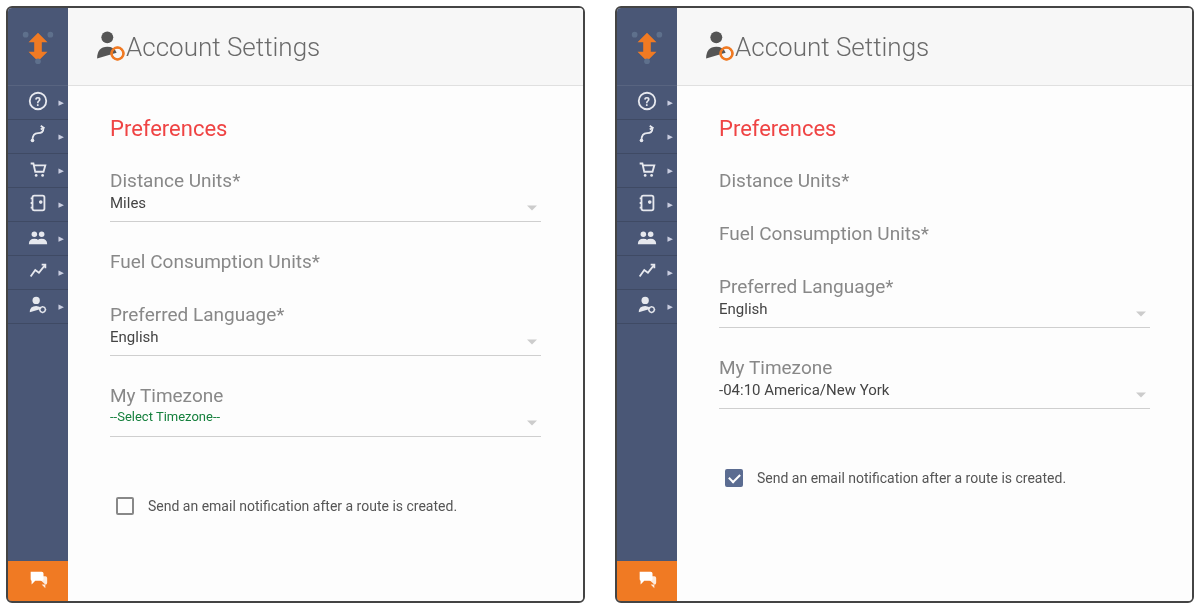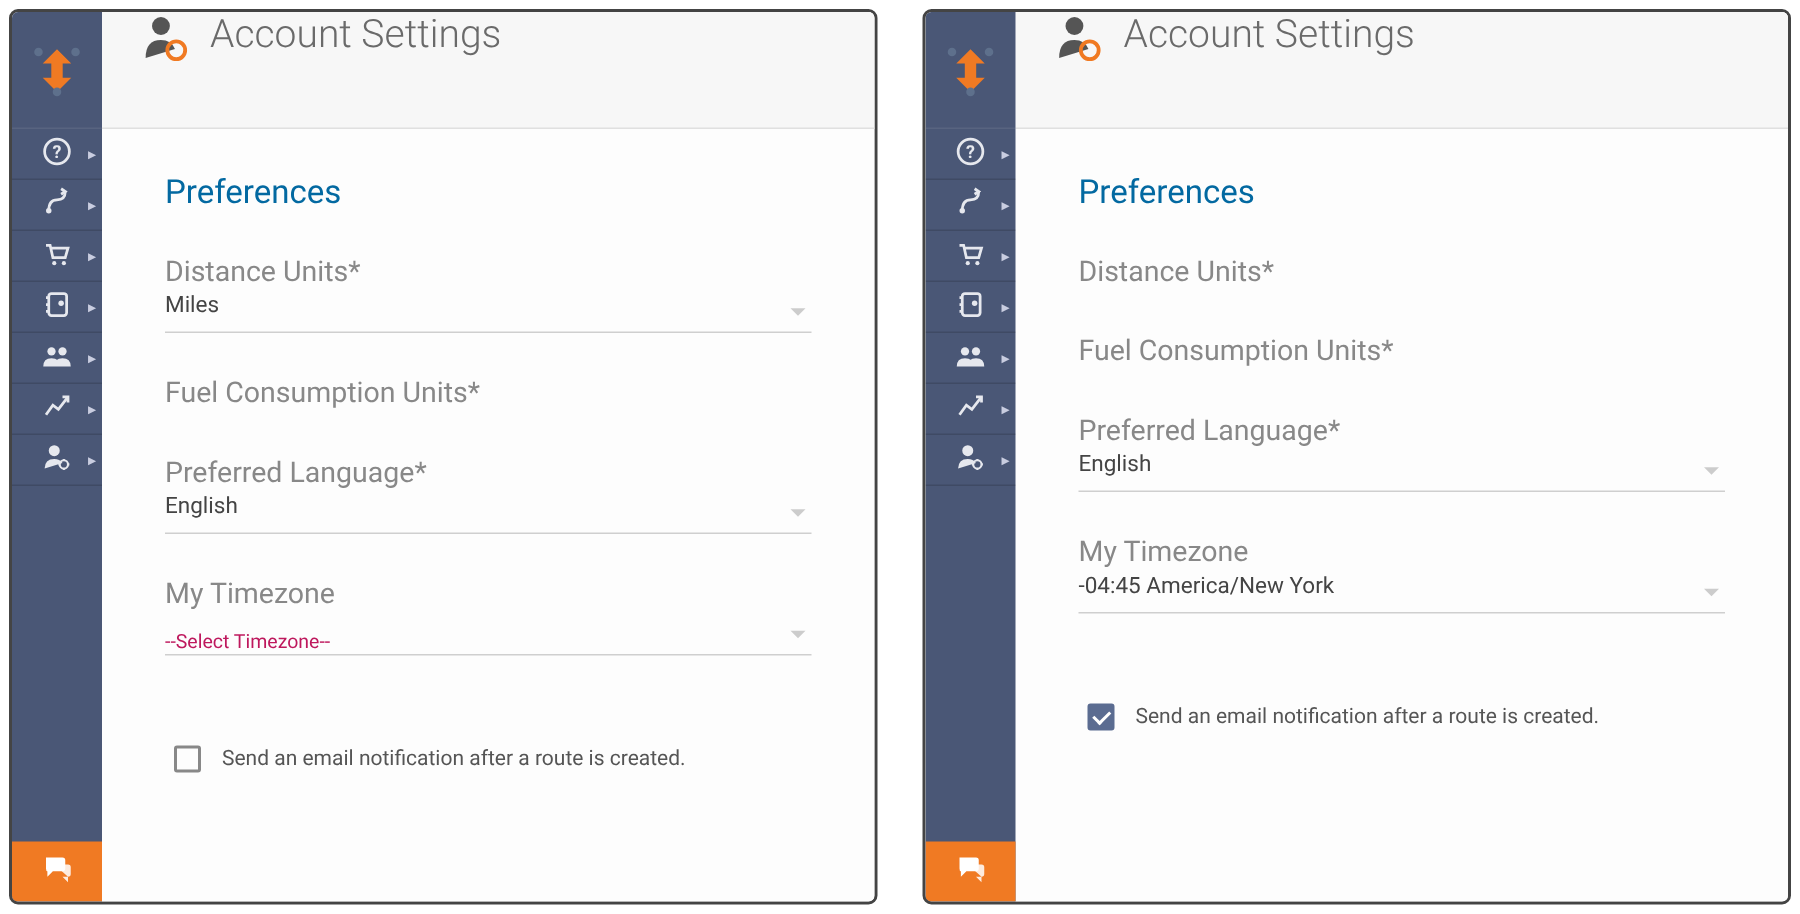--- a/index.html
+++ b/index.html
@@ -71,60 +71,59 @@
     flex: 1;
     display: flex;
     flex-direction: column;
     background: #fdfdfd;
   }
   .header {
     height: 78px;
     border-bottom: 1px solid #e0e0e0;
     background: #f7f7f7;
     display: flex;
-    align-items: flex-start;
+    align-items: center;
     padding: 0 24px;
-    gap: 14px;
   }
   .header-title {
     font-size: 26px;
     font-weight: 300;
     color: #6a6a6a;
   }
   .body {
     flex: 1;
     padding: 30px 42px 10px 42px;
     display: flex;
     flex-direction: column;
   }
   .section-title {
     font-size: 22px;
     font-weight: 400;
-    color: #0369a1;
+    color: #ef4444;
     margin-bottom: 28px;
   }
   .field { margin-bottom: 28px; }
   .field-label {
     font-size: 19px;
     color: #888;
     margin-bottom: 2px;
   }
   .select {
     position: relative;
     border-bottom: 1px solid #cfcfcf;
     height: 28px;
     display: flex;
     align-items: flex-start;
     cursor: pointer;
   }
   .select-value {
     font-size: 15px;
     color: #444;
   }
-  .select-value.placeholder { color: #be185d; font-size: 13px; margin-top: 12px; }
+  .select-value.placeholder { color: #15803d; font-size: 13px; }
   .select .caret {
     position: absolute;
     right: 4px;
     top: 50%;
     transform: translateY(-50%);
     width: 0; height: 0;
     border-left: 5px solid transparent;
     border-right: 5px solid transparent;
     border-top: 5px solid #ccc;
   }
@@ -394,21 +393,21 @@
         <div class="field-label">Preferred Language*</div>
         <div class="select">
           <span class="select-value">English</span>
           <span class="caret"></span>
         </div>
       </div>
 
       <div class="field">
         <div class="field-label">My Timezone</div>
         <div class="select">
-          <span class="select-value">-04:45 America/New York</span>
+          <span class="select-value">-04:10 America/New York</span>
           <span class="caret"></span>
         </div>
       </div>
 
       <div class="checkbox-row">
         <div class="checkbox checked"></div>
         <span class="checkbox-label">Send an email notification after a route is created.</span>
       </div>
     </div>
   </div>

